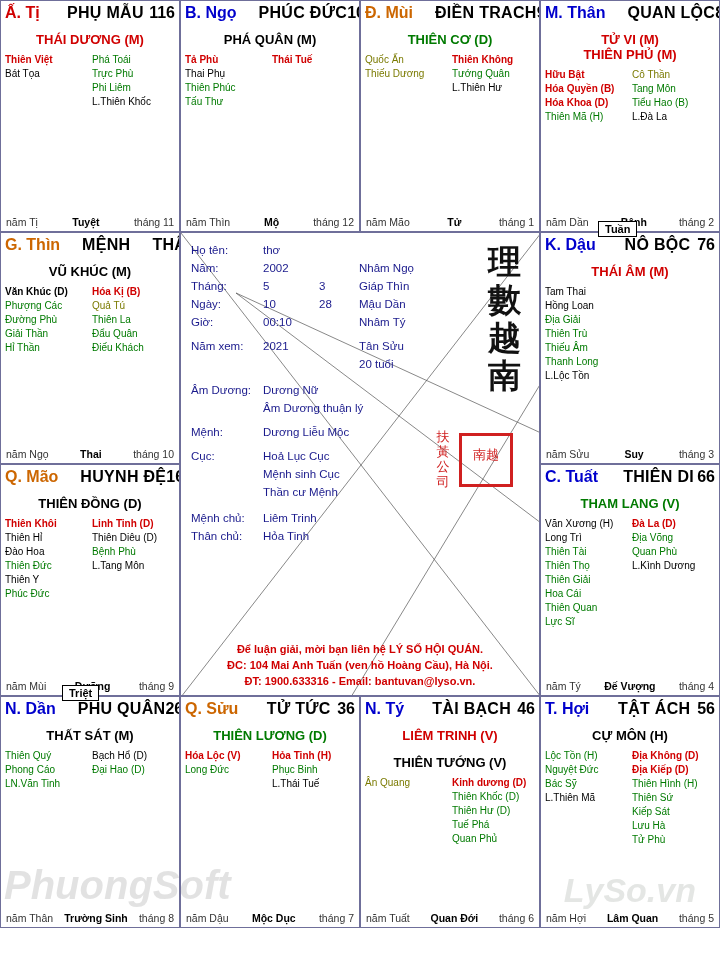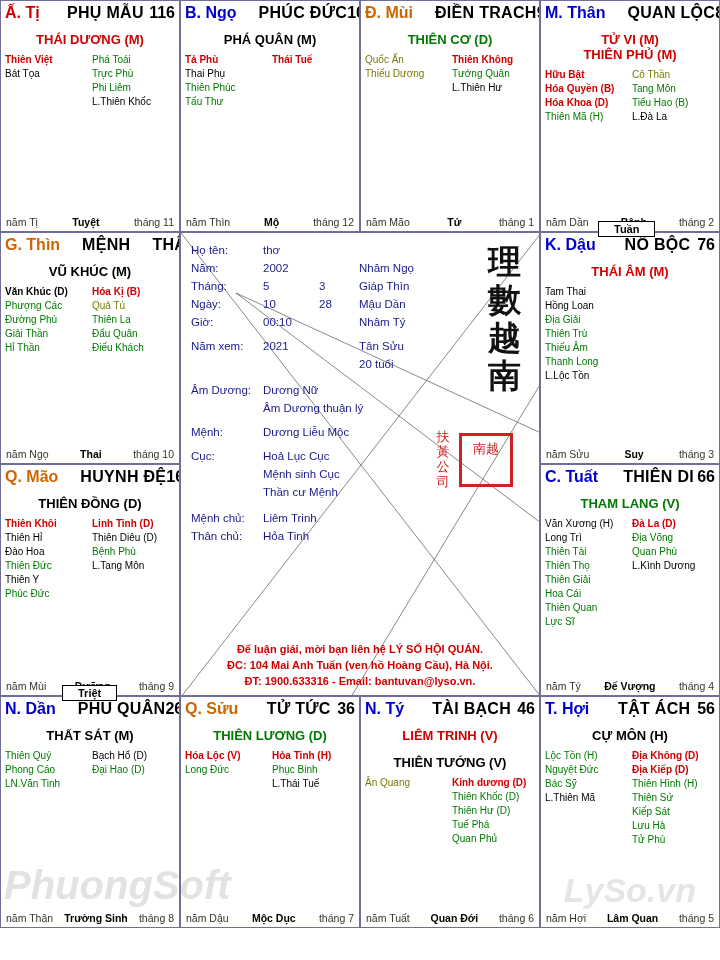--- a/index.html
+++ b/index.html
@@ -118,21 +118,21 @@
   .seal {
     position: absolute;
     right: 26px; top: 200px;
     width: 54px; height: 54px;
     border: 3px solid #d02020;
     color: #d02020;
     font-family: "DejaVu Serif", serif;
     font-size: 13px;
     line-height: 15px;
     text-align: center;
-    padding-top: 5px;
+    padding-top: 11px;
     z-index: 1;
   }
   .sealtxt {
     position: absolute;
     right: 88px; top: 196px;
     color: #d02020;
     font-family: "DejaVu Serif", serif;
     font-size: 13px;
     line-height: 15px;
     z-index: 1;
@@ -148,21 +148,21 @@
     font-weight: bold;
     line-height: 16px;
     z-index: 2;
   }
   .tag {
     position: absolute;
     background: #fff;
     border: 1px solid #000;
     font-size: 11px;
     font-weight: bold;
-    padding: 1px 15px;
+    padding: 1px 6px;
     z-index: 10;
   }
   #tag-tuan { left: 598px; top: 232px; transform: translate(0,-11px); }
   #tag-triet { left: 62px; top: 696px; transform: translate(0,-11px); }
   .wm {
     position: absolute;
     left: 4px; bottom: 52px;
     font-size: 40px;
     font-weight: bold;
     color: rgba(150,150,150,.28);

